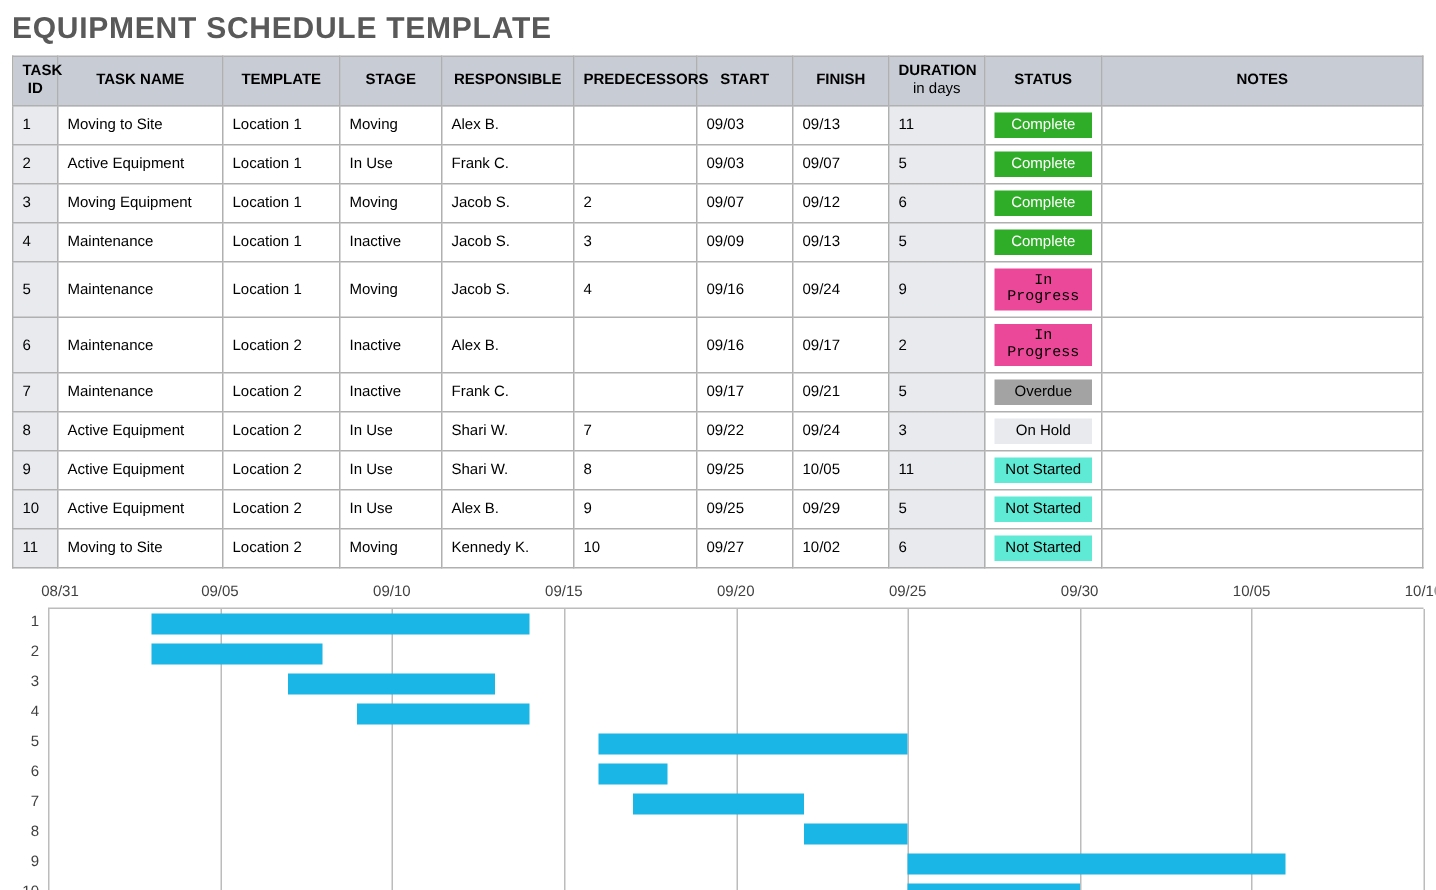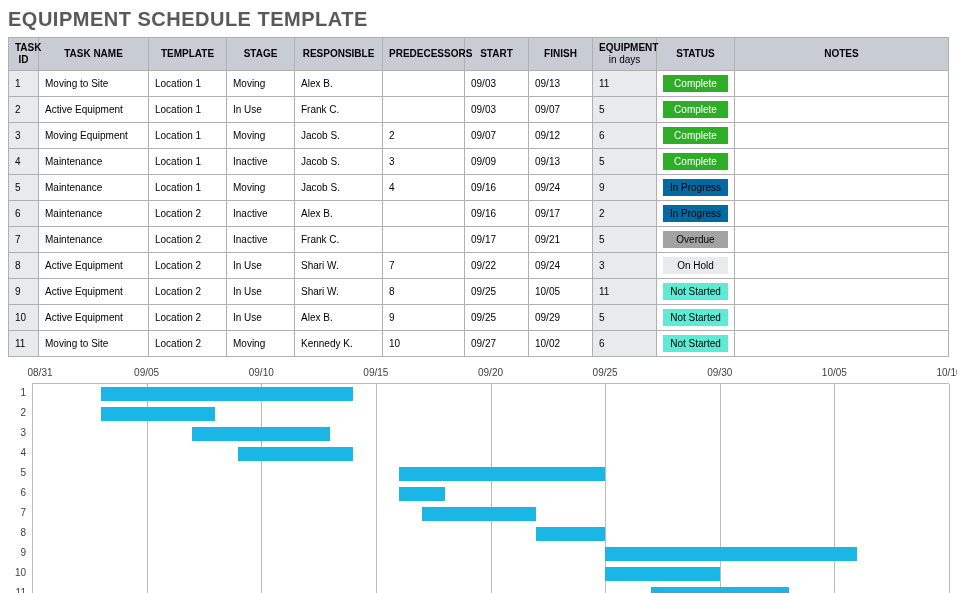--- a/index.html
+++ b/index.html
@@ -52,21 +52,21 @@
   td.id-cell  { background: #e8eaee; text-align: center; }
   td.dur-cell { background: #e8eaee; text-align: center; }
   td.status-cell { padding: 2px; }
   .status-pill {
     display: block;
     text-align: center;
     padding: 3px 0;
     font-size: 10px;
   }
   .status-Complete    { background: #2fac28; color: #fff; }
-  .status-InProgress  { background: #0369a1; color: #000; }
+  .status-InProgress  { background: #ec4899; color: #000; font-family: Liberation Mono, monospace; }
   .status-Overdue     { background: #a3a3a3; color: #000; }
   .status-OnHold      { background: #e8eaee; color: #000; text-align: center; }
   .status-NotStarted  { background: #5eead4; color: #000; }
 
   .gantt {
     margin-top: 10px;
     position: relative;
     font-size: 10px;
   }
   .gantt-dates {
@@ -136,21 +136,21 @@
     <tr>
       <th>TASK ID</th>
       <th>TASK NAME</th>
       <th>TEMPLATE</th>
       <th>STAGE</th>
       <th>RESPONSIBLE</th>
       <th>PREDECESSORS</th>
       <th>START</th>
       <th>FINISH</th>
       <th>
-        <span>EQUIPMENT</span><br>
+        <span>DURATION</span><br>
         <span style="font-weight:normal">in days</span>
       </th>
       <th>STATUS</th>
       <th>NOTES</th>
     </tr>
   </thead>
   <tbody id="table-body">
       <tr>
         <td class="id-cell">1</td>
         <td>Moving to Site</td>

